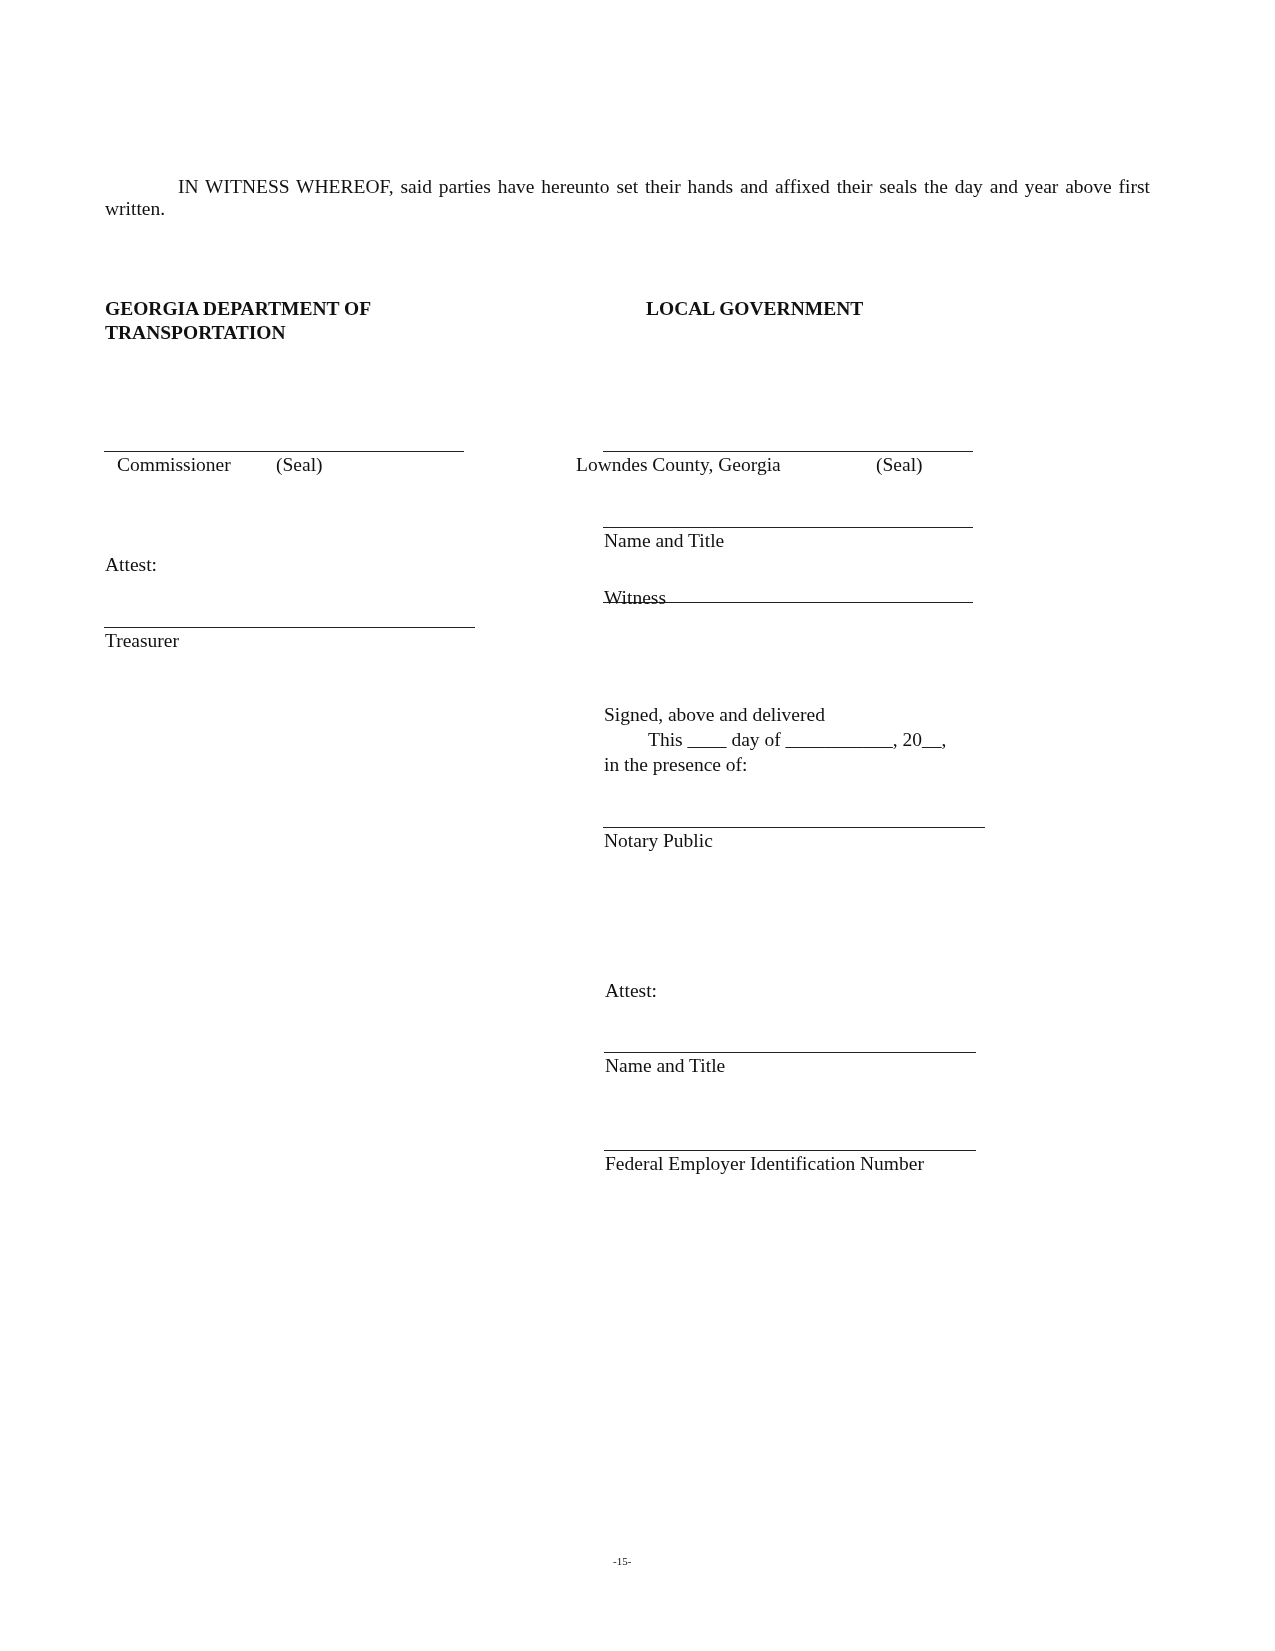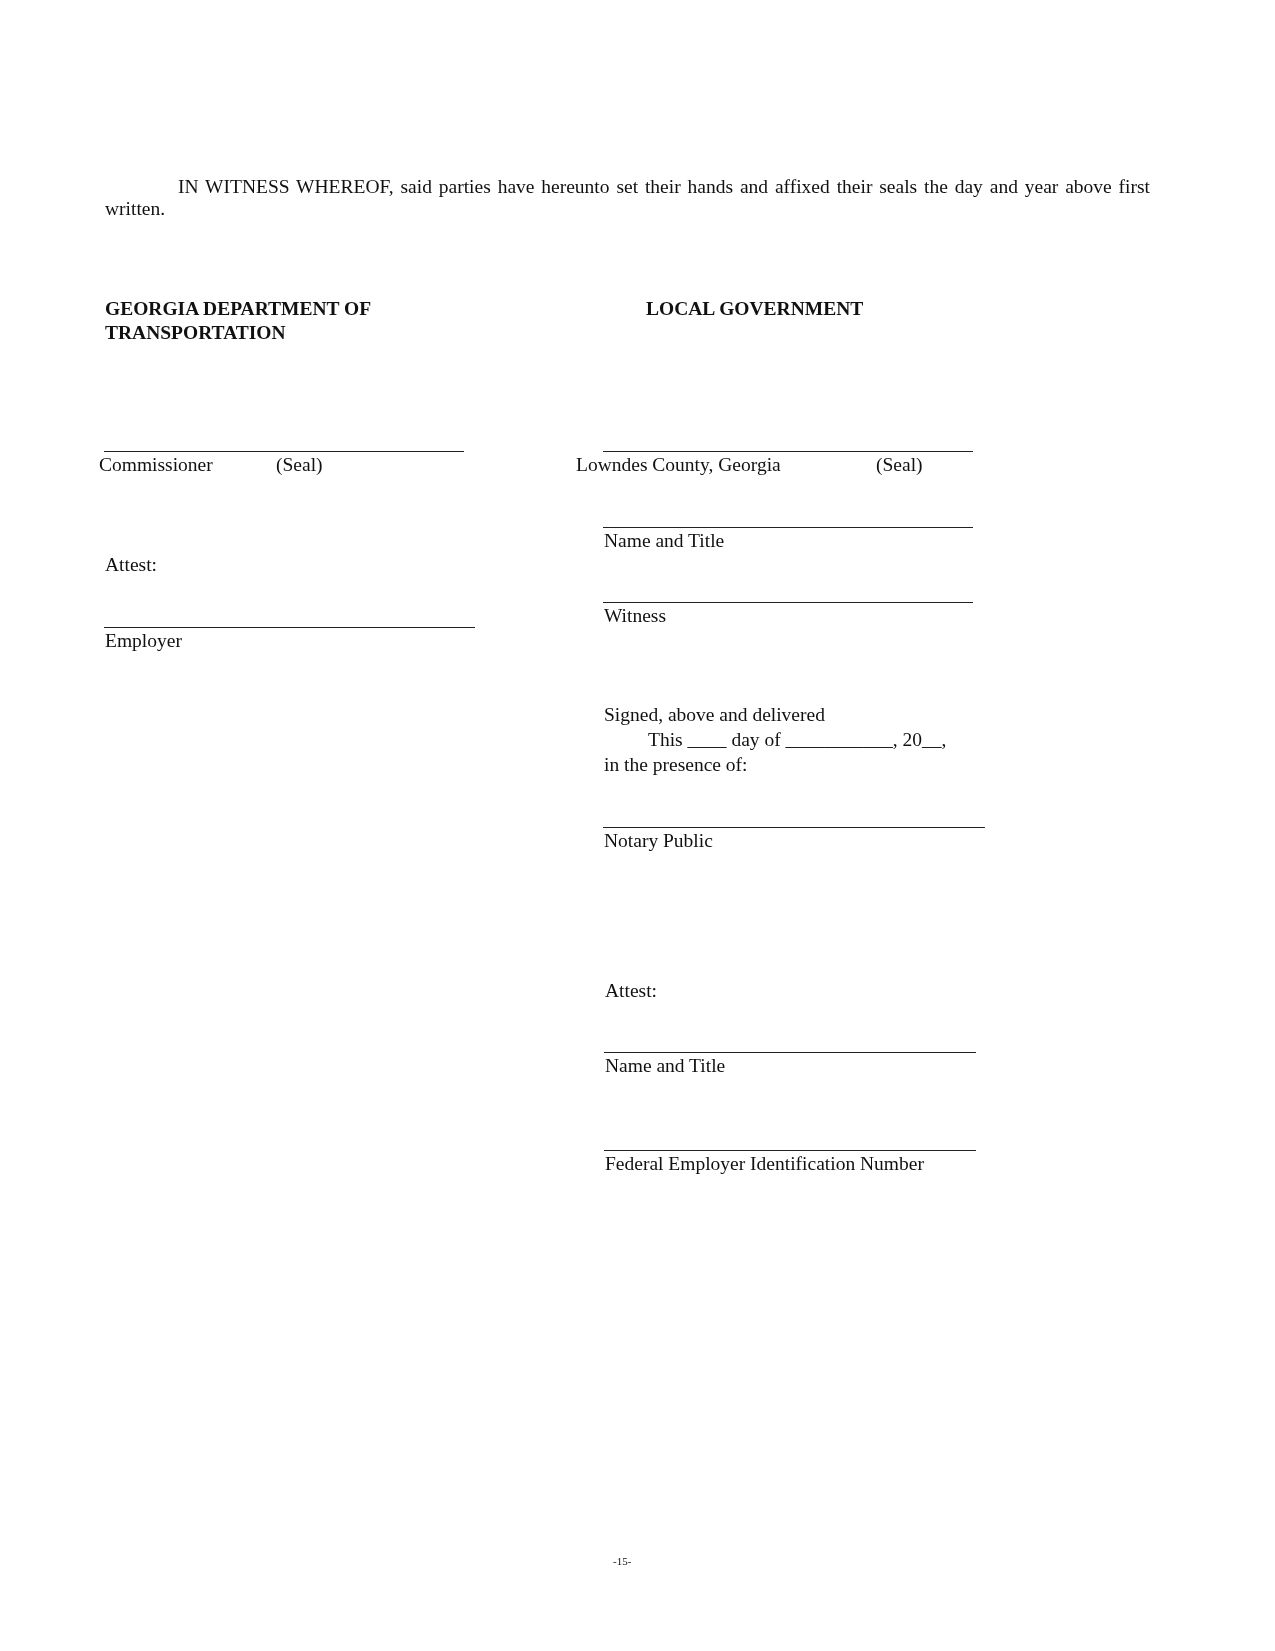--- a/index.html
+++ b/index.html
@@ -17,39 +17,39 @@
 <body>
 
 <div class="para">
   <span class="indent">IN WITNESS WHEREOF, said parties have hereunto set their hands and affixed their seals the day and year above first written.</span>
 </div>
 
 <div class="abs bold" style="left:105px; top:290px;">GEORGIA DEPARTMENT OF</div>
 <div class="abs bold" style="left:105px; top:314px;">TRANSPORTATION</div>
 
 <div class="line" style="left:104px; top:451px; width:360px;"></div>
-<div class="lbl" style="left:99px; top:454px;text-align:center;">Commissioner</div>
+<div class="lbl" style="left:117px; top:454px;text-align:center;">Commissioner</div>
 <div class="seal" style="left:276px; top:454px;">(Seal)</div>
 
 <div class="lbl" style="left:105px; top:554px;">Attest:</div>
 
 <div class="line" style="left:104px; top:627px; width:371px;"></div>
-<div class="lbl" style="left:105px; top:630px;">Employer</div>
+<div class="lbl" style="left:105px; top:630px;">Treasurer</div>
 
 <div class="abs bold" style="left:646px; top:290px;">LOCAL GOVERNMENT</div>
 
 <div class="line" style="left:603px; top:451px; width:370px;"></div>
 <div class="lbl" style="left:576px; top:454px;">Lowndes County, Georgia</div>
 <div class="seal" style="left:876px; top:454px;">(Seal)</div>
 
 <div class="line" style="left:603px; top:527px; width:370px;"></div>
 <div class="lbl" style="left:604px; top:530px;">Name and Title</div>
 
 <div class="line" style="left:603px; top:602px; width:370px;"></div>
-<div class="lbl" style="left:604px; top:605px;">Witness</div>
+<div class="lbl" style="left:604px; top:587px;">Witness</div>
 
 <div class="lbl" style="left:604px; top:704px;">Signed, above and delivered</div>
 <div class="lbl" style="left:604px; top:729px;margin-left:44px;">This ____ day of ___________, 20__,</div>
 <div class="lbl" style="left:604px; top:754px;text-align:center;">in the presence of:</div>
 
 <div class="line" style="left:603px; top:827px; width:382px;"></div>
 <div class="lbl" style="left:604px; top:830px;">Notary Public</div>
 
 <div class="lbl" style="left:605px; top:980px;">Attest:</div>
 

